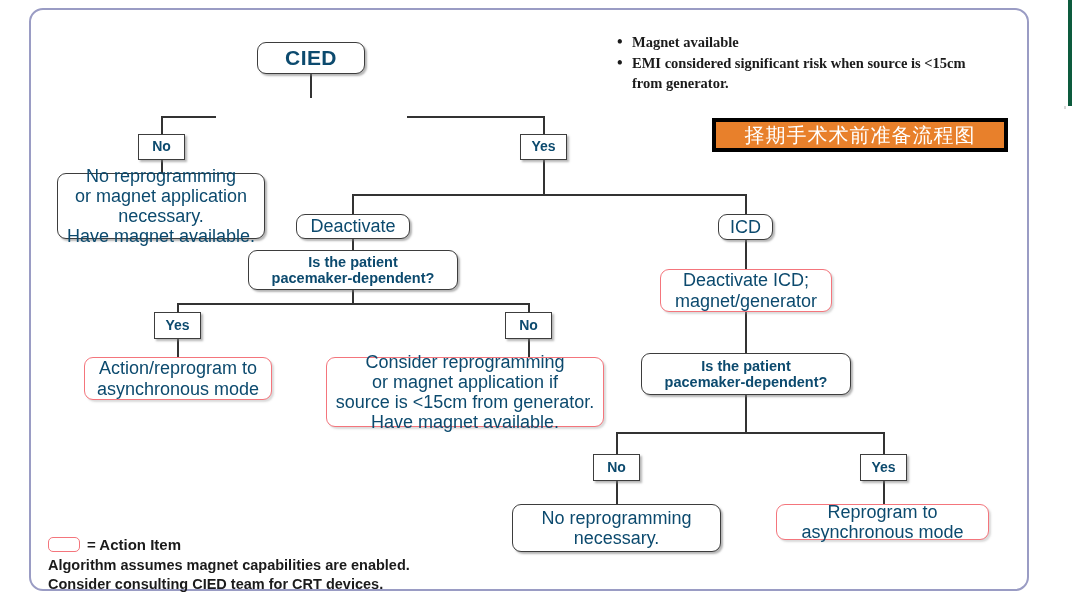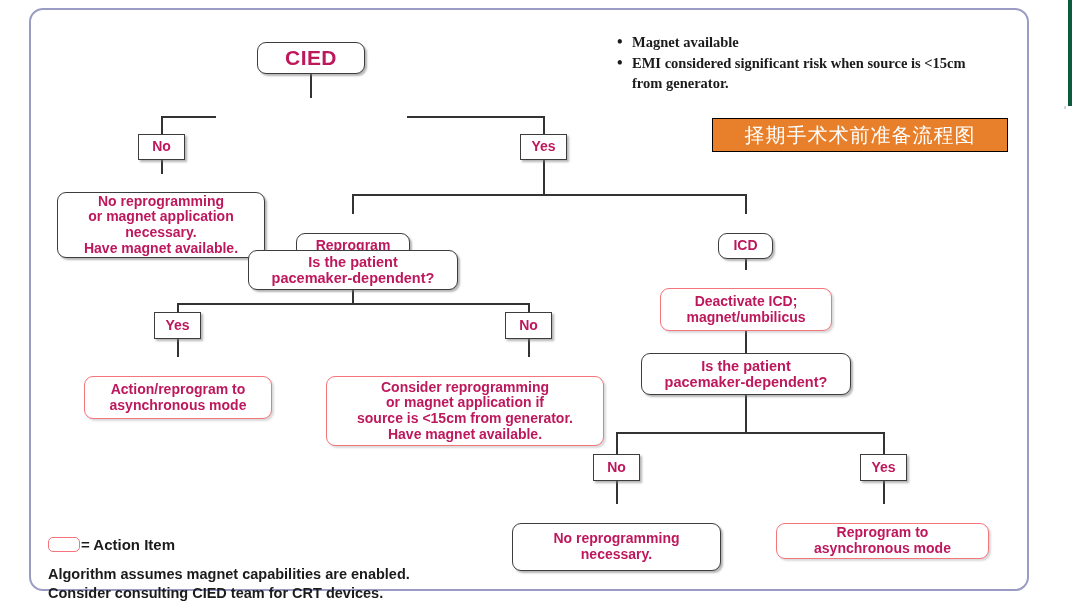--- a/index.html
+++ b/index.html
@@ -47,21 +47,21 @@
     background: #d8d8d8;
   }
 
   
   .node {
     position: absolute;
     box-sizing: border-box;
     background: #ffffff;
     border: 1.4px solid #3d3d3d;
     border-radius: 9px;
-    color: #be185d;
+    color: #0c4a6e;
     display: flex;
     align-items: center;
     justify-content: center;
     text-align: center;
     line-height: 1.12;
     box-shadow: 2px 2px 2px rgba(120,120,120,0.55);
     z-index: 3;
     white-space: pre-line;
   }
   .node.action {
@@ -76,23 +76,22 @@
   .node.small {
     font-size: 14px;
     font-weight: 700;
     border-radius: 0;
   }
   .node.q {
     font-size: 14.5px;
     font-weight: 700;
   }
   .node.txt {
-    font-size: 14px;
-    font-weight: 700;
-    margin-top: 19px;
+    font-size: 18px;
+    font-weight: 400;
   }
 
   
   .conn {
     position: absolute;
     background: #333333;
     z-index: 1;
   }
   .conn.v { width: 1.6px; }
   .conn.h { height: 1.6px; }
@@ -127,45 +126,45 @@
     font-size: 16px;
   }
 
   #banner {
     position: absolute;
     left: 712px;
     top: 118px;
     width: 296px;
     height: 34px;
     background: #e8802b;
-    border: 1px solid #000000;
+    border: 4px solid #000000;
     box-sizing: border-box;
     color: #ffffff;
     font-size: 20px;
     display: flex;
     align-items: center;
     justify-content: center;
     letter-spacing: 1px;
     z-index: 4;
   }
 
   #legend {
     position: absolute;
     left: 48px;
     top: 536px;
     width: 460px;
     color: #1b1b1b;
   }
   #legend-row {
     display: flex;
     align-items: center;
-    gap: 1px;
+    gap: 7px;
     font-size: 15px;
     font-weight: 700;
-    margin-bottom: 12px;
+    margin-bottom: 3px;
   }
   #legend-swatch {
     width: 30px;
     height: 13px;
     border: 1.6px solid #f4757c;
     border-radius: 5px;
     background: #ffffff;
     flex: none;
   }
   #legend-lines {
@@ -233,41 +232,41 @@
 
   <div class="node small" style="left:138px; top:134px; width:47px; height:26px;">No</div>
 
   <div class="node small" style="left:520px; top:134px; width:47px; height:26px;">Yes</div>
 
   <div class="node txt" style="left:57px; top:173px; width:208px; height:66px;">No reprogramming
 or magnet application
 necessary.
 Have magnet available.</div>
 
-  <div class="node txt" style="left:296px; top:214px; width:114px; height:25px;">Reprogram</div>
+  <div class="node txt" style="left:296px; top:214px; width:114px; height:25px;">Deactivate</div>
 
   <div class="node q" style="left:248px; top:250px; width:210px; height:40px;">Is the patient
 pacemaker-dependent?</div>
 
   <div class="node small" style="left:154px; top:312px; width:47px; height:27px;">Yes</div>
 
   <div class="node small" style="left:505px; top:312px; width:47px; height:27px;">No</div>
 
   <div class="node txt action" style="left:84px; top:357px; width:188px; height:43px;">Action/reprogram to
 asynchronous mode</div>
 
   <div class="node txt action" style="left:326px; top:357px; width:278px; height:70px;">Consider reprogramming
 or magnet application if
 source is &lt;15cm from generator.
 Have magnet available.</div>
 
   <div class="node txt" style="left:718px; top:214px; width:55px; height:26px;">ICD</div>
 
   <div class="node txt action" style="left:660px; top:269px; width:172px; height:43px;">Deactivate ICD;
-magnet/umbilicus</div>
+magnet/generator</div>
 
   <div class="node q" style="left:641px; top:353px; width:210px; height:42px;">Is the patient
 pacemaker-dependent?</div>
 
   <div class="node small" style="left:593px; top:454px; width:47px; height:27px;">No</div>
 
   <div class="node small" style="left:860px; top:454px; width:47px; height:27px;">Yes</div>
 
   <div class="node txt" style="left:512px; top:504px; width:209px; height:48px;">No reprogramming
 necessary.</div>

